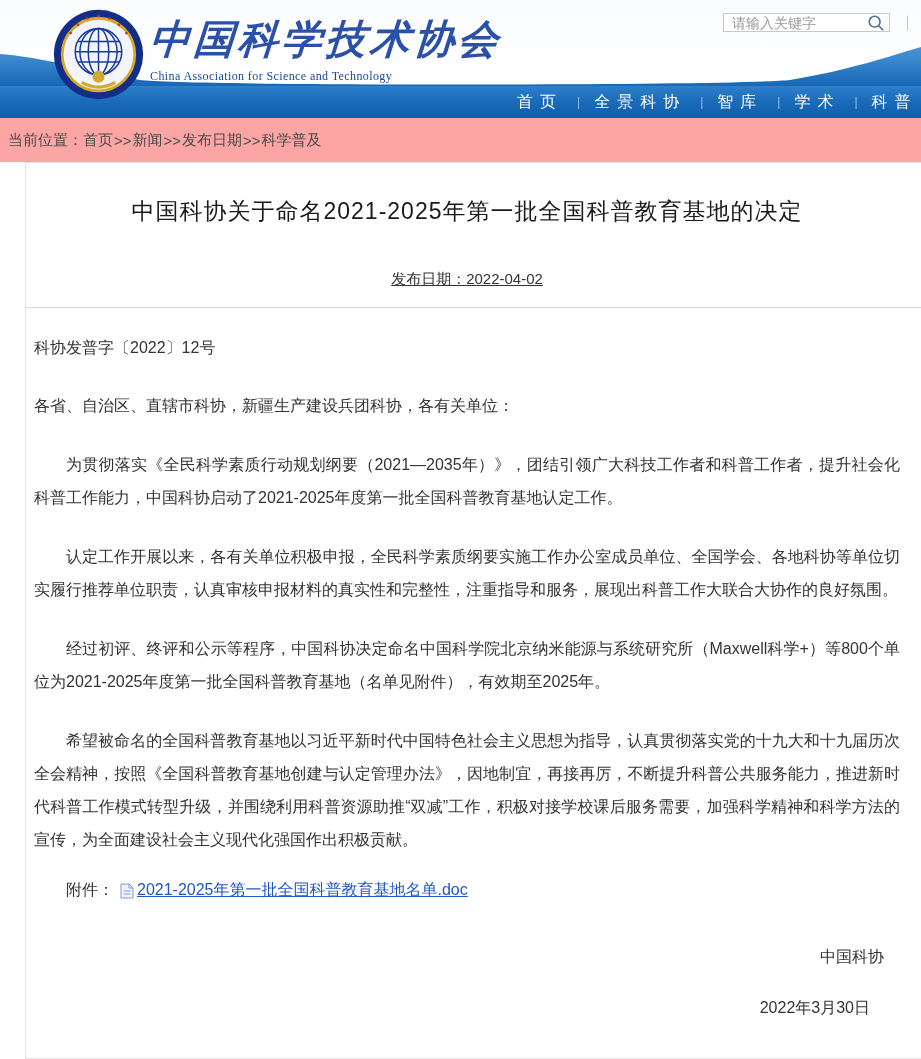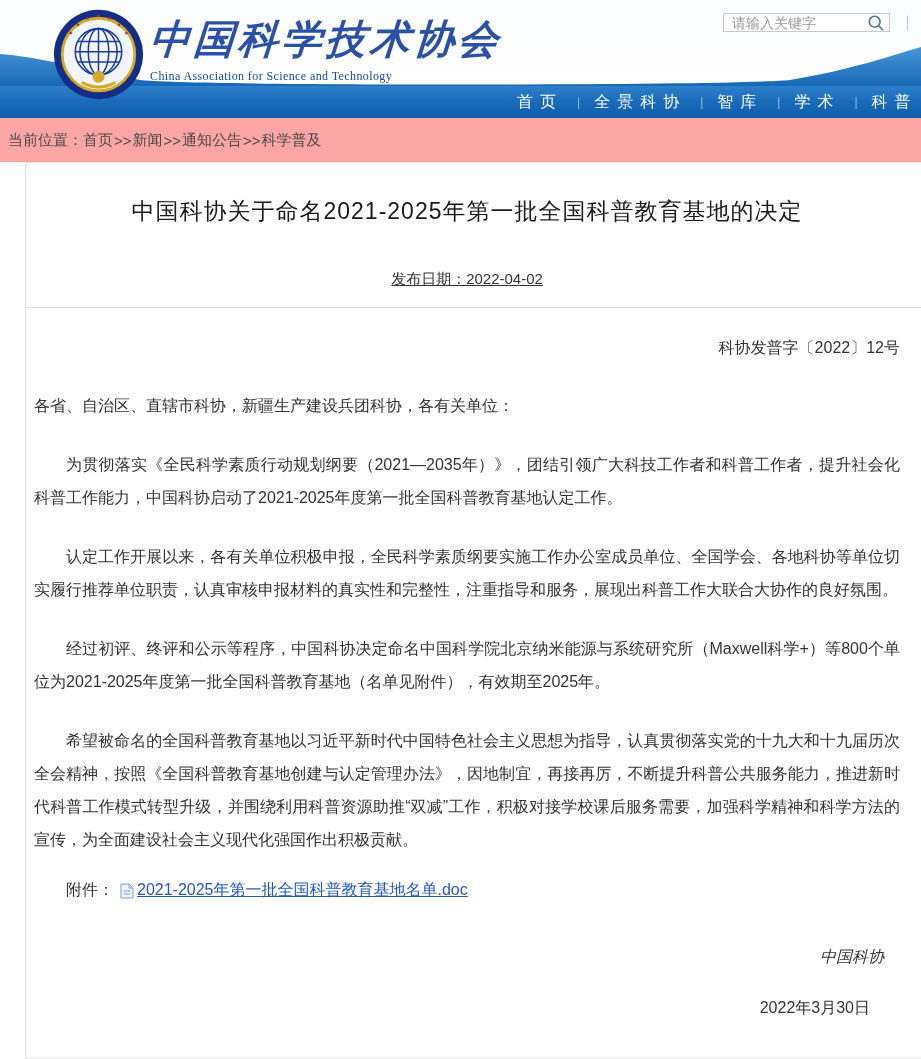--- a/index.html
+++ b/index.html
@@ -37,27 +37,27 @@
   .crumb-sep { margin:0 1px; }
 
   
   .panel { margin-left:25px; width:920px; min-height:897px; background:#fff;
     border:1px solid #e4e4e4; }
   .head-sec { text-align:center; padding:33px 44px 0 8px; }
   .art-title { font-size:23px; font-weight:normal; color:#1a1a1a; letter-spacing:1px; }
   .pub-date { margin-top:43px; font-size:15px; color:#333;text-decoration:underline; }
   .divider { margin-top:18px; border-top:1px solid #dadada; }
   .body-sec { padding:0 44px 30px 8px; font-size:16px; color:#333; }
-  .doc-num { text-align:right; margin-top:30px; font-size:16px; color:#333; }
+  .doc-num { text-align:left; margin-top:30px; font-size:16px; color:#333; }
   .salute { margin-top:30px; line-height:33px; }
   .para { text-indent:2em; line-height:33px; margin-top:26px; text-align:justify; }
   .attach { margin-top:24px; padding-left:2em; display:flex; align-items:center; }
   .doc-icon { margin:0 3px 0 6px; flex:none; }
   .attach-link { color:#2356c5; text-decoration:underline; cursor:pointer; }
-  .sig { text-align:right; margin-top:46px; padding-right:16px;font-style:italic; }
+  .sig { text-align:right; margin-top:46px; padding-right:16px; }
   .sig-date { text-align:right; margin-top:30px; padding-right:30px; }
 </style>
 </head>
 <body>
 
 <div class="header">
 
   <svg class="emblem" viewBox="0 0 100 100">
     <circle cx="50" cy="50" r="48" fill="#142d86"></circle>
     <circle cx="50" cy="50" r="39" fill="#f2f5fb" stroke="#d2ab2c" stroke-width="3"></circle>
@@ -126,21 +126,21 @@
     <span class="nav-item">科普</span>
   </div>
 </div>
 
 <div class="crumbs">
   <span>当前位置：</span>
   <span class="crumb-link">首页</span>
   <span class="crumb-sep">&gt;&gt;</span>
   <span class="crumb-link">新闻</span>
   <span class="crumb-sep">&gt;&gt;</span>
-  <span class="crumb-link">通知公告</span>
+  <span class="crumb-link">发布日期</span>
   <span class="crumb-sep">&gt;&gt;</span>
   <span class="crumb-link">科学普及</span>
 </div>
 
 <div class="panel">
   <div class="head-sec">
     <div class="art-title">中国科协关于命名2021-2025年第一批全国科普教育基地的决定</div>
     <div class="pub-date">
       <span>发布日期：</span><span>2022-04-02</span>
     </div>

